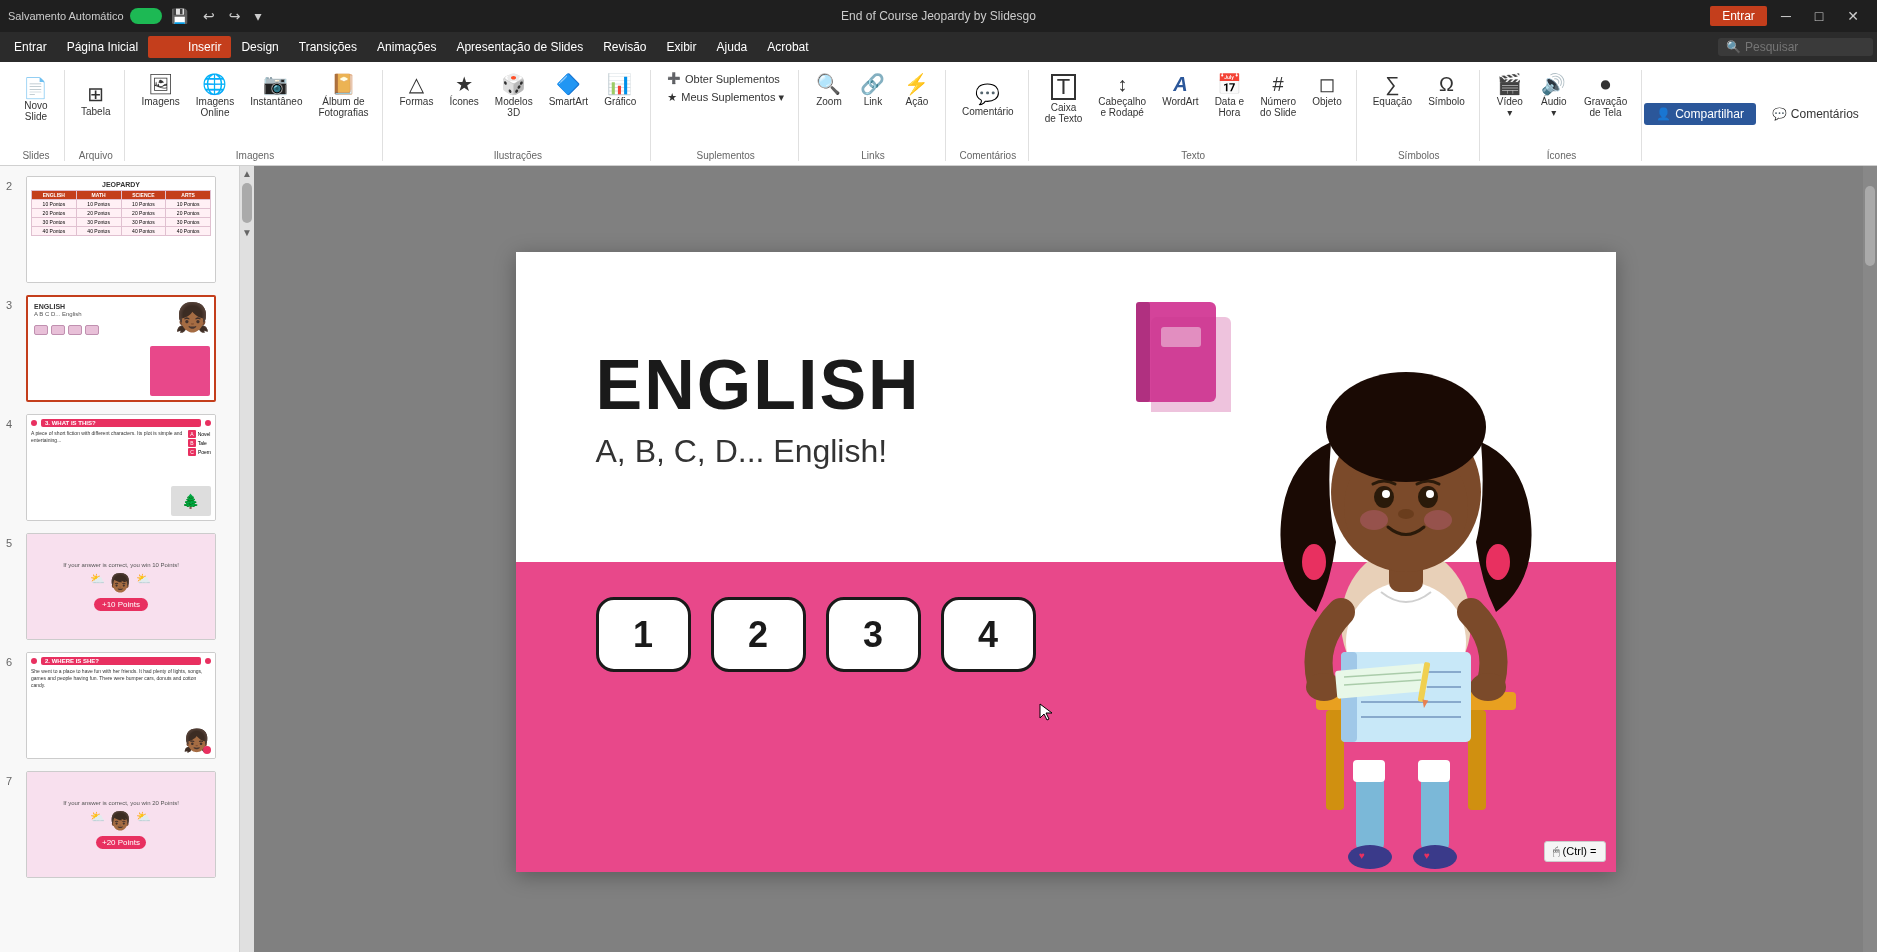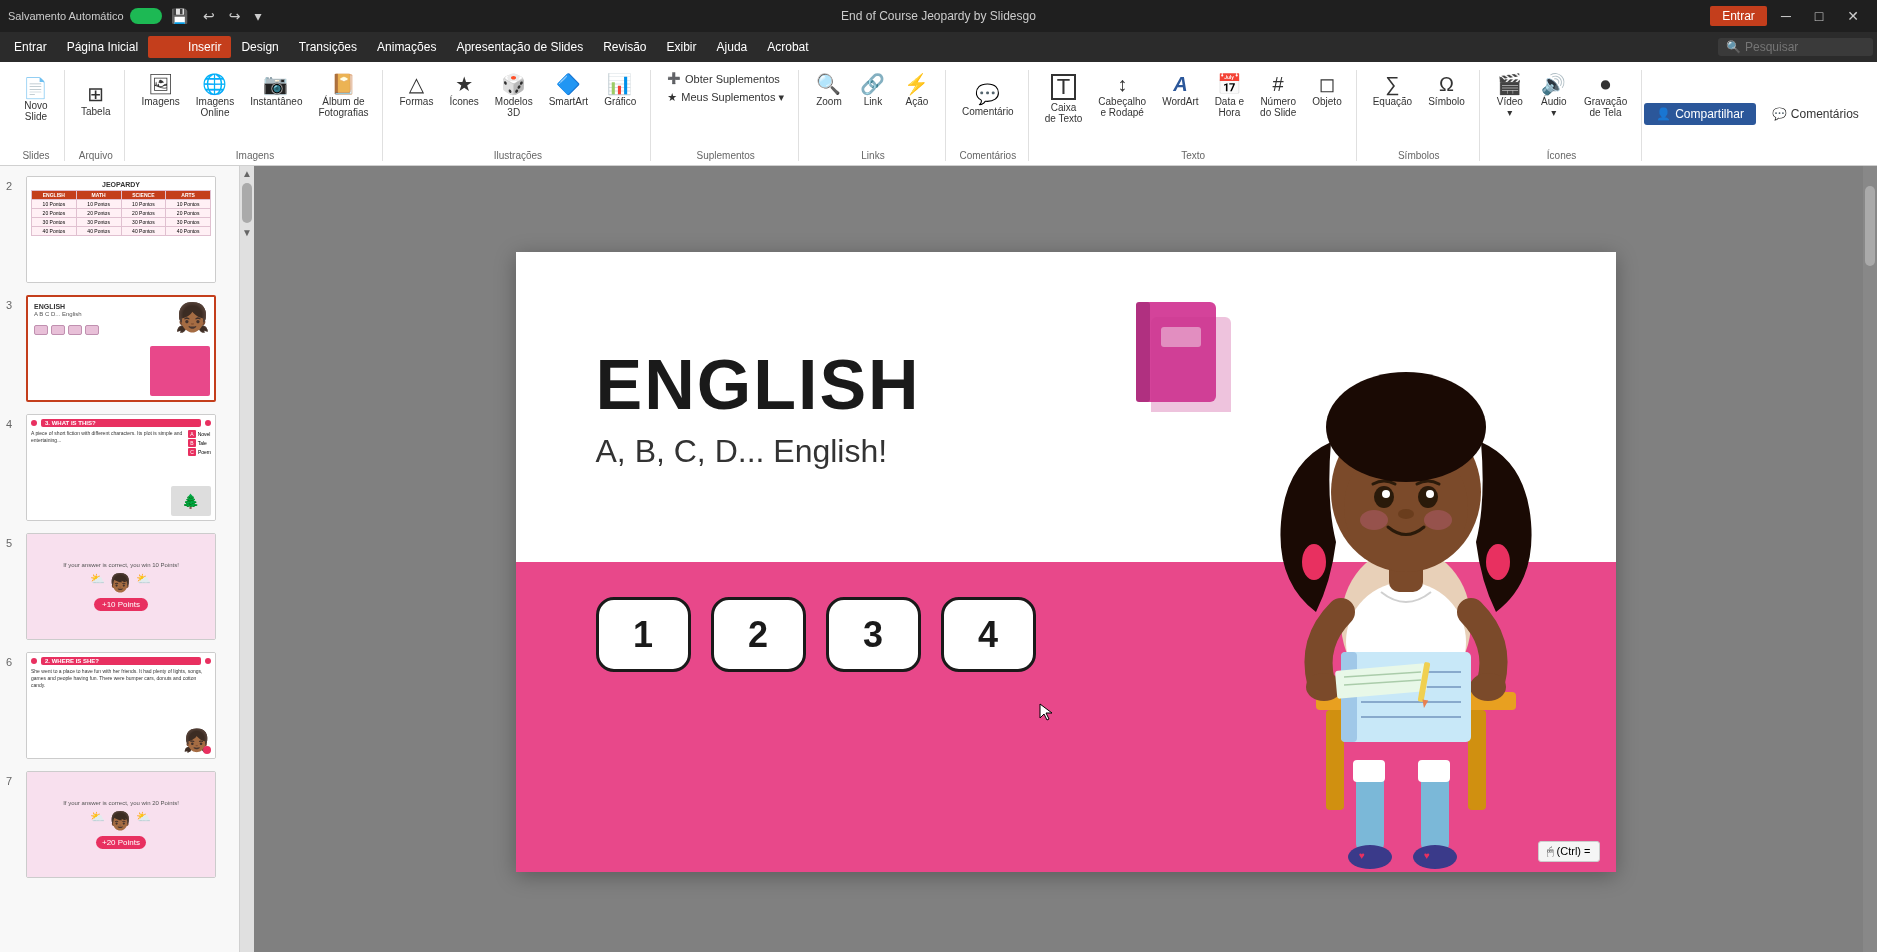--- a/index.html
+++ b/index.html
@@ -779,21 +779,21 @@
           <polygon points="196,458 202,458 199,466" fill="#e88050" transform="rotate(10, 199, 460)"></polygon>
         </svg>
       </div>
 
       <div id="cursor-indicator" style="left: 520px; top: 450px;">
         <svg width="20" height="20" viewBox="0 0 20 20">
           <path d="M4 2 L4 16 L8 12 L11 18 L13 17 L10 11 L16 11 Z" fill="white" stroke="black" stroke-width="1"></path>
         </svg>
       </div>
 
-      <div style="position:absolute;bottom:10px;right:16px;background:#f5f5f5;border:1px solid #ccc;padding:3px 8px;font-size:11px;border-radius:3px;">
+      <div style="position:absolute;bottom:10px;right:10px;background:#f5f5f5;border:1px solid #ccc;padding:3px 8px;font-size:11px;border-radius:3px;">
         🖱 (Ctrl) =
       </div>
     </div>
 
     <div id="right-scrollbar">
       <div class="rs-thumb"></div>
     </div>
   </div>
 </div>
 

